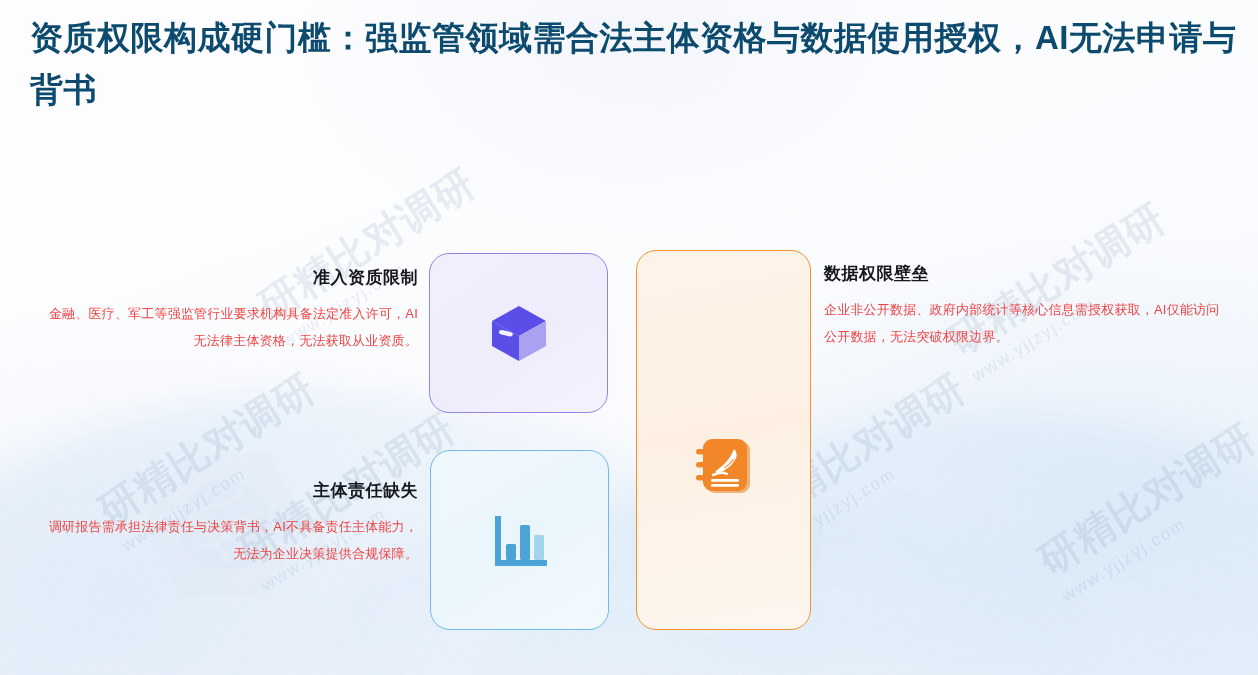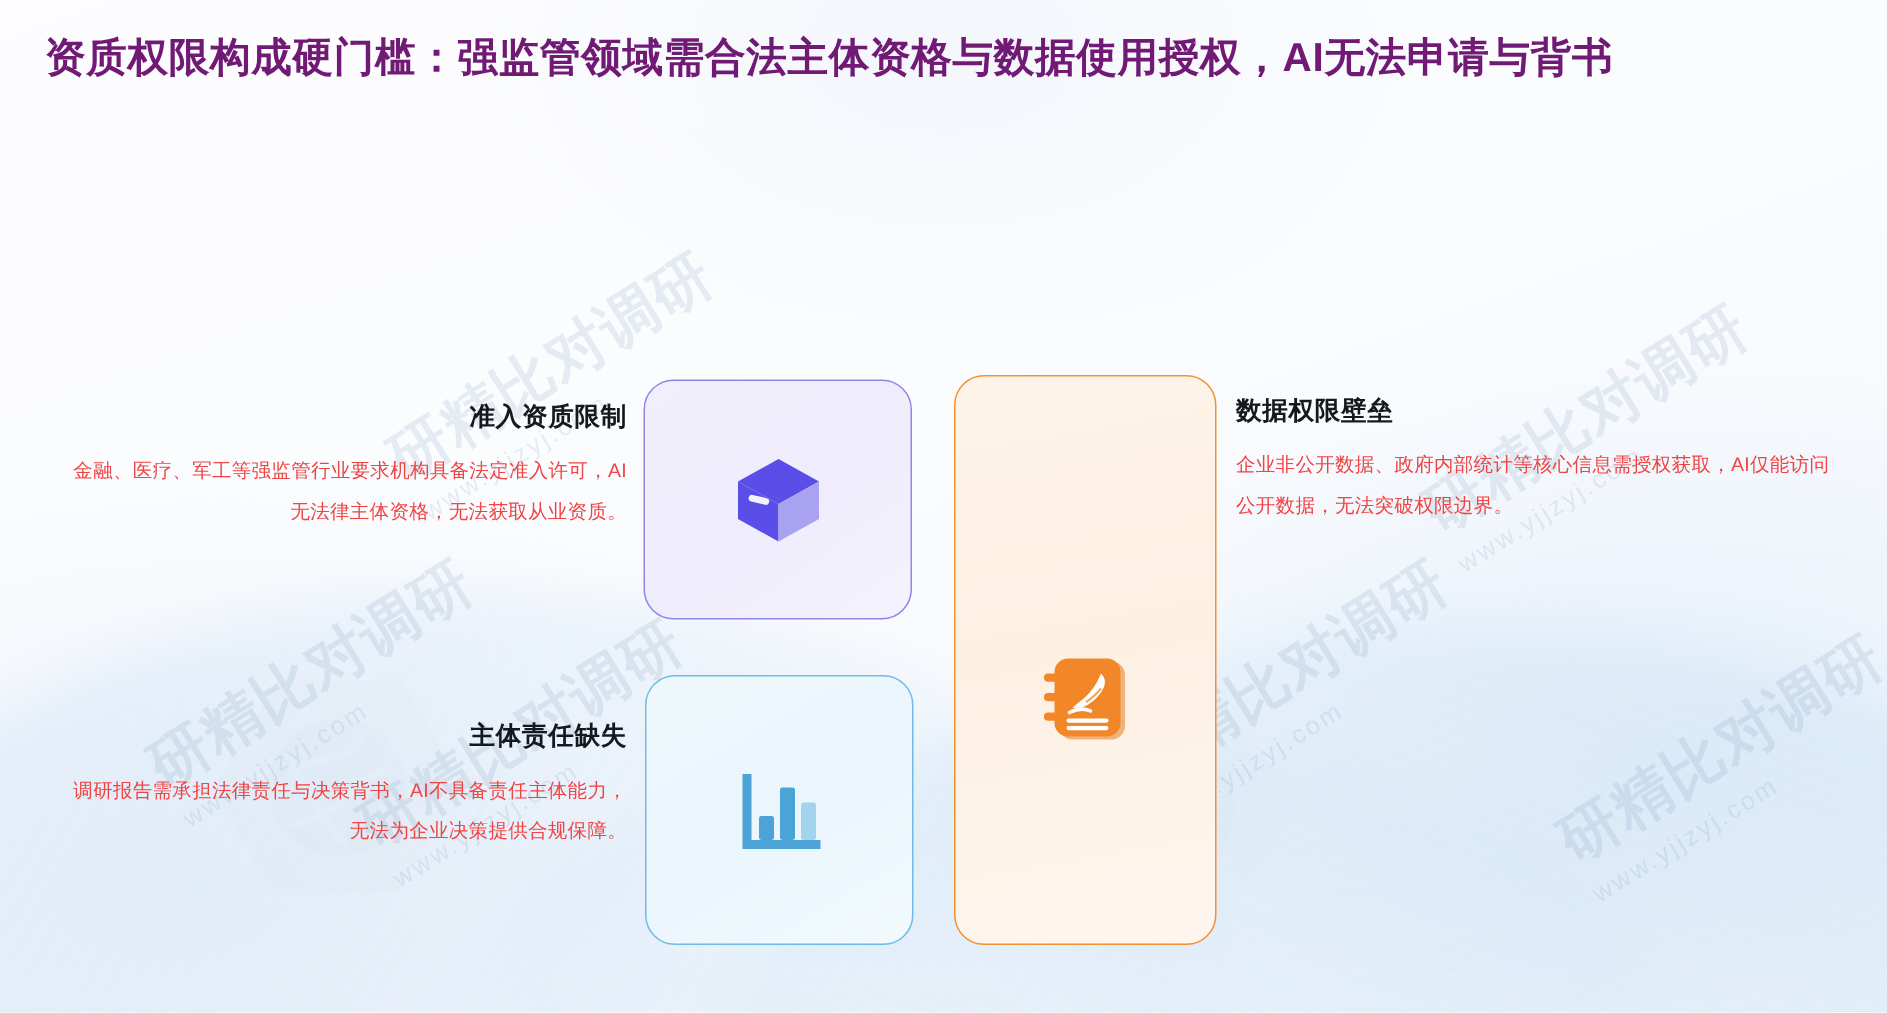--- a/index.html
+++ b/index.html
@@ -108,24 +108,24 @@
   .wm-globe-1 { left: 120px; top: 430px; }
   .wm-globe-2 { left: 660px; top: 440px; }
 
   
   .title {
     position: absolute;
     left: 30px;
     top: 12px;
     width: 1215px;
     z-index: 5;
-    font-size: 27px;
+    font-size: 33px;
     line-height: 52px;
     font-weight: bold;
-    color: #701a75;
+    color: #0c4a6e;
     letter-spacing: 0.5px;
   }
 
   
   .stage {
     position: absolute;
     inset: 0;
     z-index: 4;
   }
 

